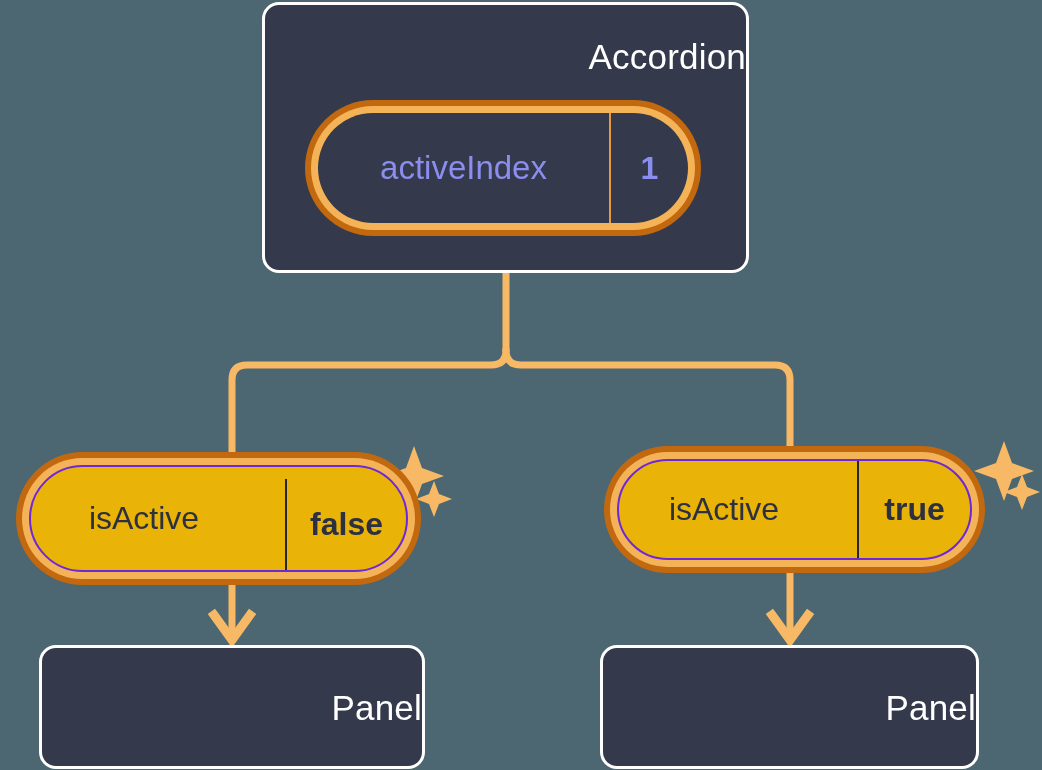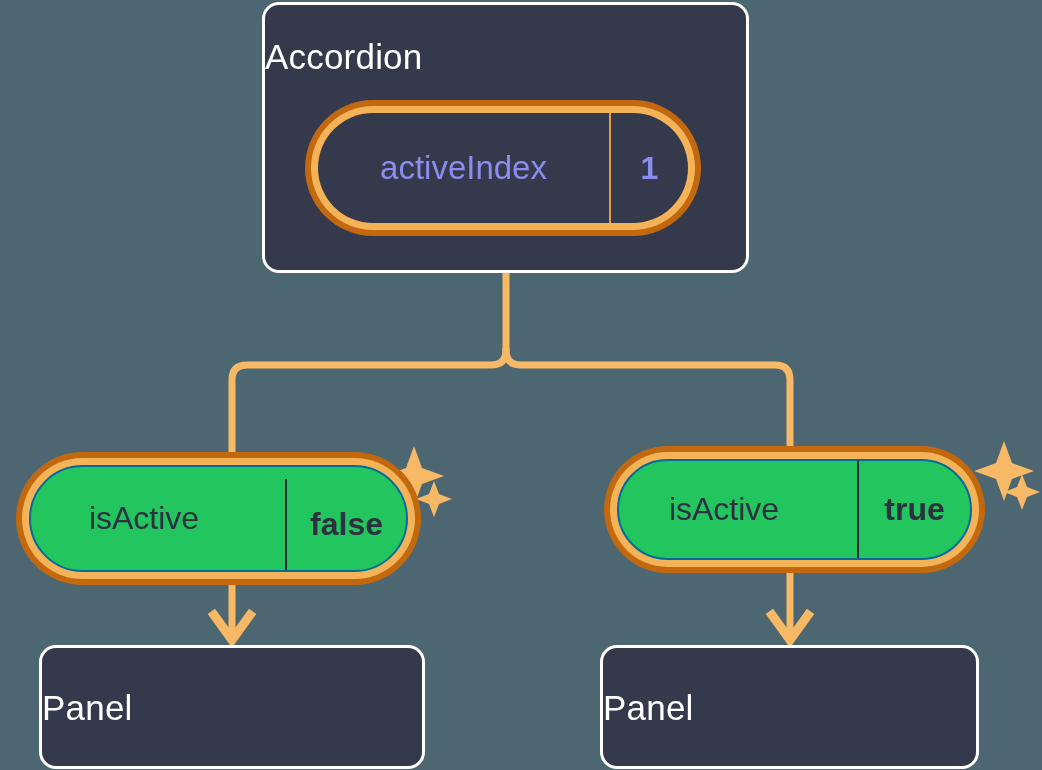--- a/index.html
+++ b/index.html
@@ -34,21 +34,21 @@
     position: absolute;
     background: #343a4b;
     border: 3px solid #ffffff;
     border-radius: 17px;
     box-sizing: border-box;
   }
   .card-title {
     position: absolute;
     left: 0;
     right: 0;
-    text-align: left;
+    text-align: right;
     color: #ffffff;
     font-size: 35px;
     letter-spacing: 0.2px;
   }
 
   #card-accordion {
     left: 262px;
     top: 2px;
     width: 487px;
     height: 271px;
@@ -114,22 +114,22 @@
   .pill-dark .pill-val {
     flex: 1;
     color: #8b8ef0;
     font-size: 32px;
     font-weight: bold;
     border-left: 2px solid #e79a3c;
   }
 
   
   .pill-purple .pill-body {
-    background: #22c55e;
-    border: 2px solid #0369a1;
+    background: #eab308;
+    border: 2px solid #6d28d9;
     gap: 28px;
   }
   .pill-purple .pill-key {
     color: #2c3040;
     font-size: 32px;
   }
   .pill-purple .pill-val {
     color: #2c3040;
     font-size: 32px;
     font-weight: bold;

